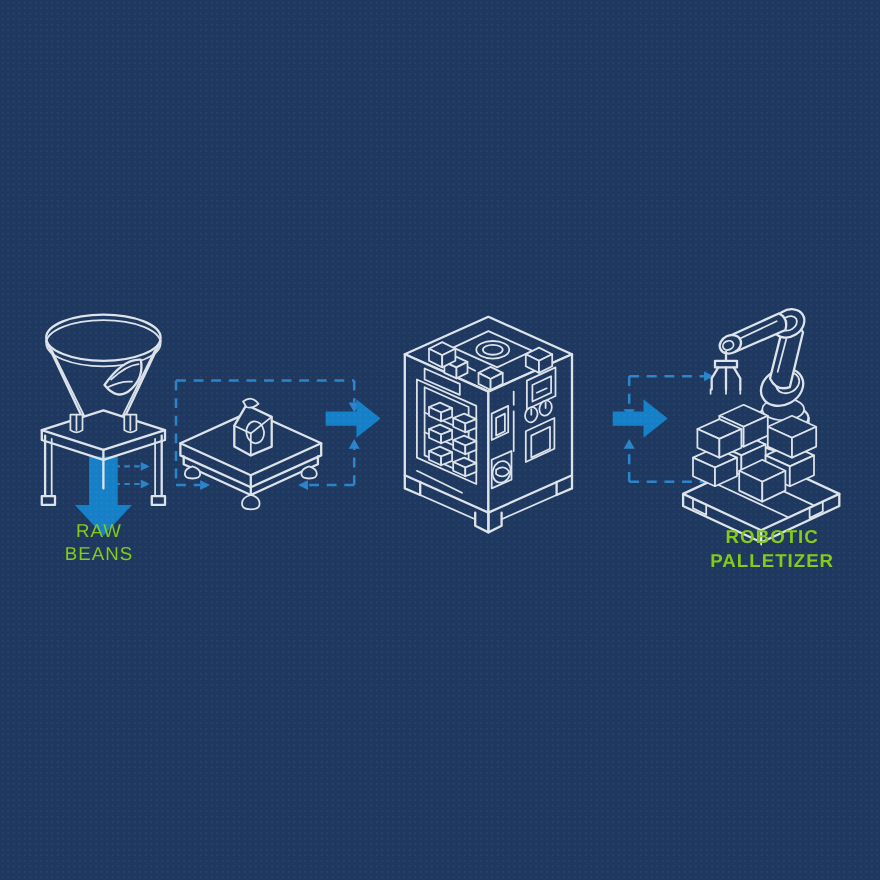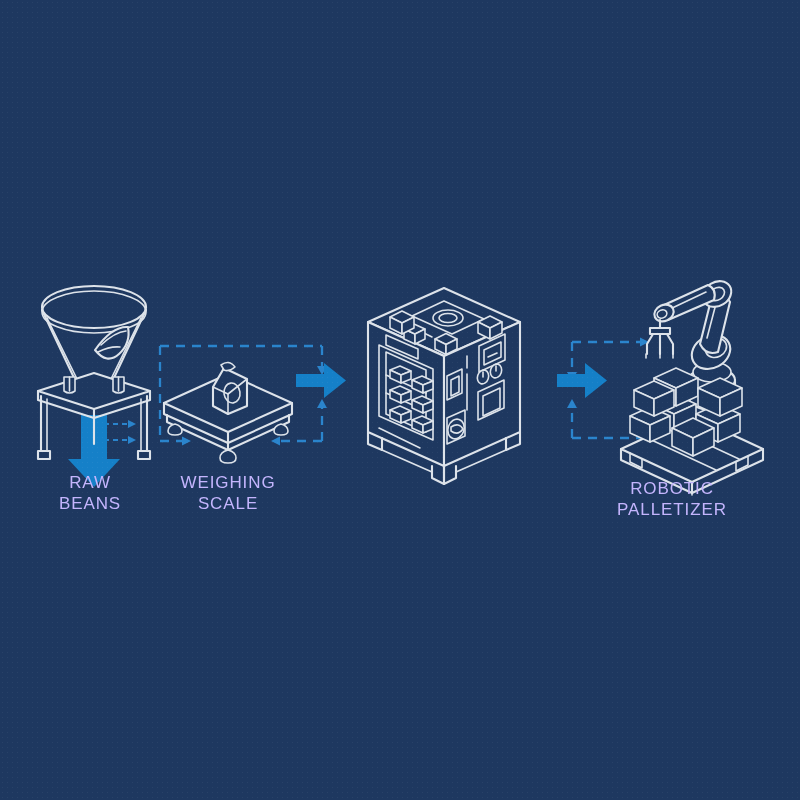--- a/index.html
+++ b/index.html
@@ -5,21 +5,21 @@
   html,body{margin:0;padding:0;}
   body{
     width:800px;height:800px;overflow:hidden;
     background:#1e3860;
     font-family:"Liberation Sans", sans-serif;
   }
   #stage{position:relative;width:800px;height:800px;}
   #stage svg{position:absolute;left:0;top:0;}
   .lbl{
     position:absolute;
-    color:#c4b5fd;
+    color:#84cc16;
     font-family:"Liberation Sans", sans-serif;
     font-size:17px;
     letter-spacing:.9px;
     line-height:21px;
     text-align:center;
     white-space:pre-line;
     font-weight:400;
   }
   .noise{
     position:absolute;left:0;top:0;width:800px;height:800px;
@@ -351,20 +351,18 @@
       <path class="lnFT" d="M674 390 v17 l-20 9 v-17 z"></path>
     </g>
   </g>
 </svg>
 
 <div class="noise"></div>
 
 <div class="lbl" style="left:20px;top:472px;width:140px;">RAW
 BEANS</div>
 
-<div class="lbl" style="left:158px;top:472px;width:140px;">WEIGHING
-SCALE</div>
-
-
-<div class="lbl" style="left:592px;top:478px;width:160px;">ROBOTIC
+
+
+<div class="lbl" style="left:622px;top:478px;width:160px;font-weight:bold;">ROBOTIC
 PALLETIZER</div>
 
 </div>
 
 </body></html>

